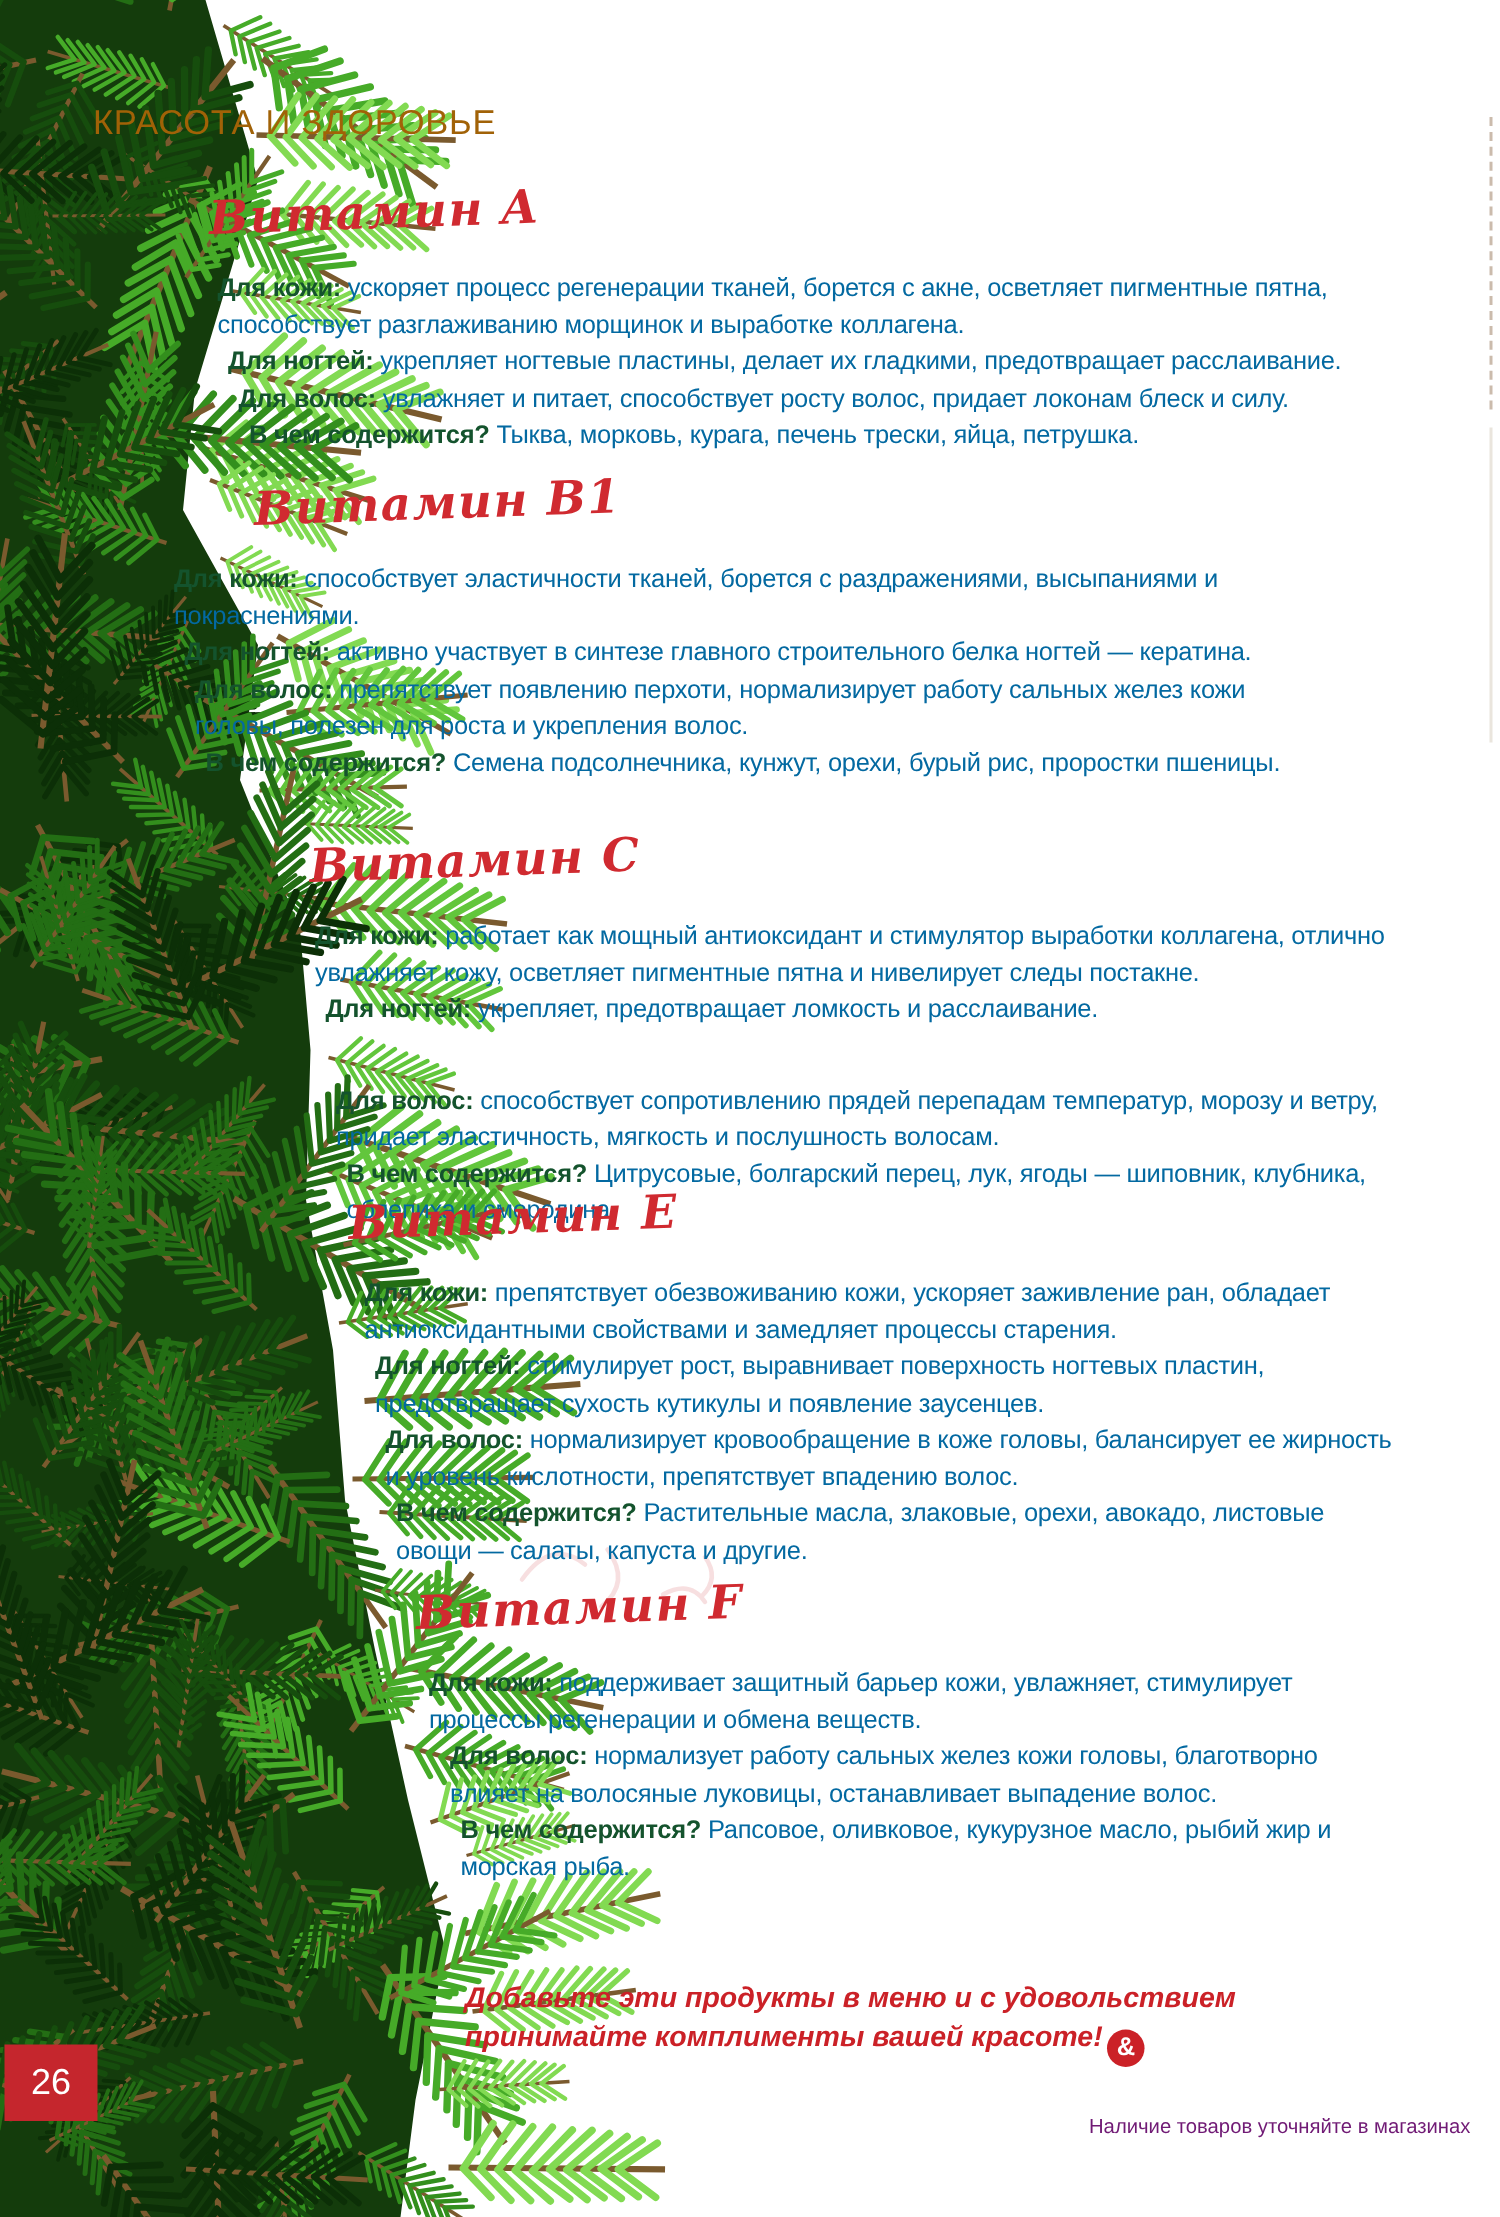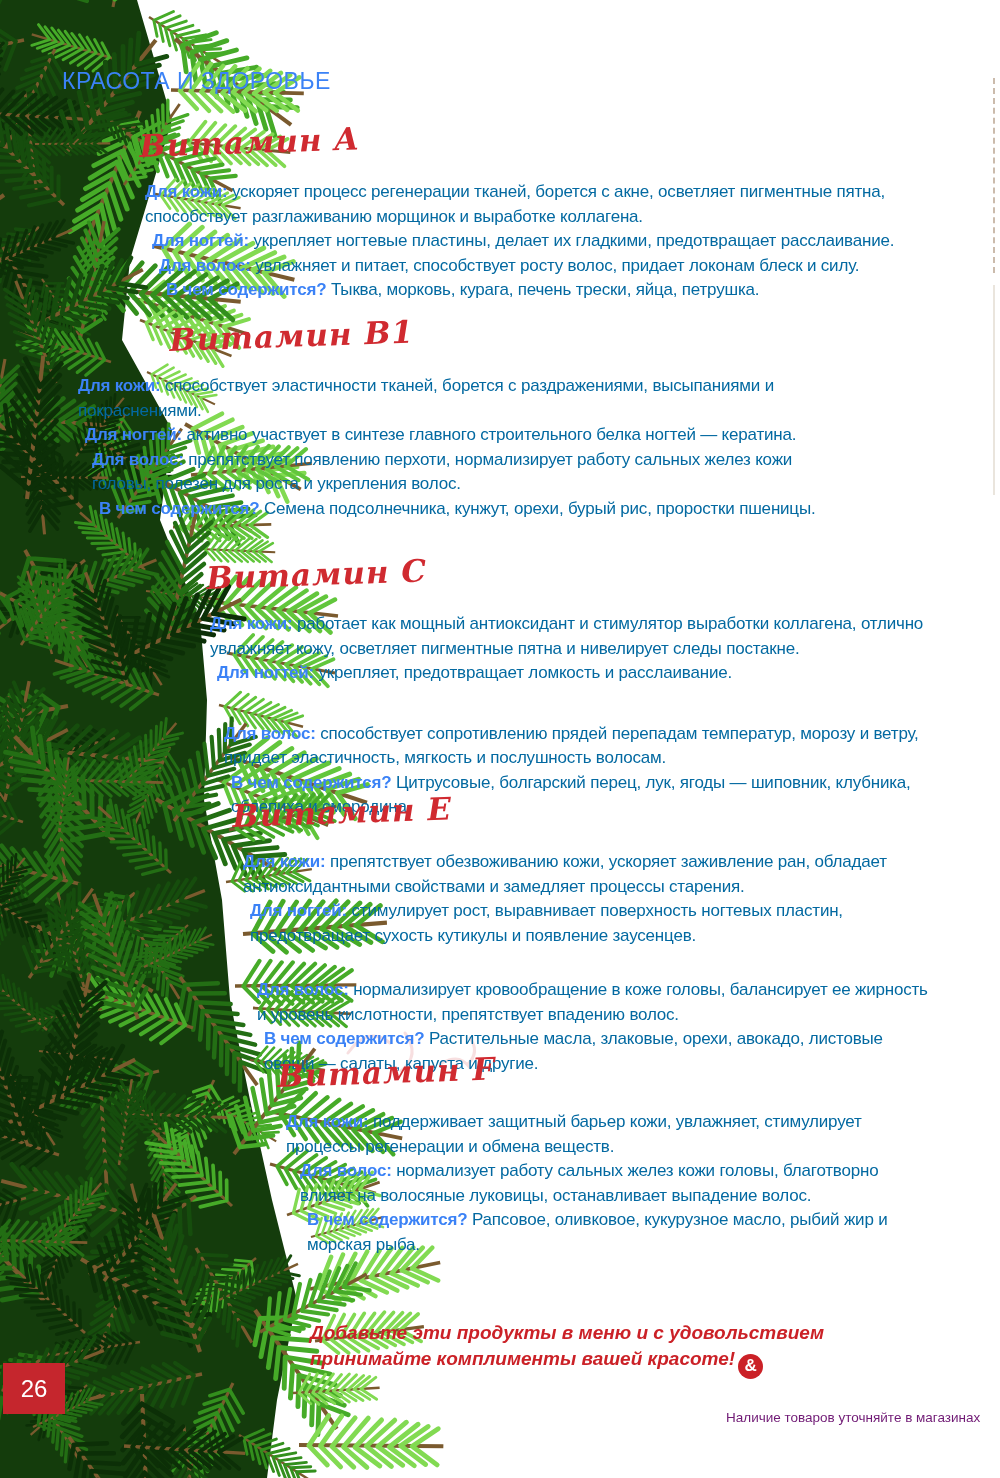--- a/index.html
+++ b/index.html
@@ -13,32 +13,32 @@
   
   #tree{position:absolute;left:0;top:0;z-index:1;}
   
   .page-edge-a{position:absolute;right:5px;top:78px;height:195px;width:0;border-left:2px dashed rgba(140,105,70,.45);z-index:2;}
   .page-edge-b{position:absolute;right:5px;top:285px;height:210px;width:0;border-left:2px solid rgba(170,150,120,.25);z-index:2;}
   #ghost{position:absolute;left:330px;top:1008px;z-index:2;}
   
   .content{position:absolute;inset:0;z-index:3;}
   .kicker{
     position:absolute;left:62px;top:68px;margin:0;
-    font-size:23px;font-weight:400;letter-spacing:.5px;color:#3b82f6;
+    font-size:23px;font-weight:400;letter-spacing:.5px;color:#a16207;
   }
   .vitamin{position:absolute;left:0;width:960px;}
   .v-title{
     margin:0;display:inline-block;
     font-family:"DejaVu Serif","Liberation Serif",serif;
     font-style:italic;font-weight:700;font-size:31px;letter-spacing:1px;
     color:#d02a30;transform:rotate(-2deg);transform-origin:left bottom;
   }
   .v-block{margin-top:16px;font-size:17px;line-height:24.5px;letter-spacing:-.2px;}
   .entry{margin:0;}
-  .lbl{font-weight:700;color:#3b82f6;}
+  .lbl{font-weight:700;color:#14532d;}
   .txt{color:#0369a1;}
   .closing{
     position:absolute;left:310px;top:1320px;width:600px;
     font-style:italic;font-weight:700;font-size:19px;line-height:26px;color:#cb2127;
   }
   .amp-badge{
     display:inline-flex;width:25px;height:25px;border-radius:50%;
     background:#cb2127;color:#ffffff;align-items:center;justify-content:center;
     font-size:17px;font-weight:700;font-style:normal;vertical-align:-6px;margin-left:3px;
   }
@@ -259,36 +259,36 @@
   <div class="content">
     <h1 class="kicker">КРАСОТА И ЗДОРОВЬЕ</h1>
 
     <div id="sections">
         <section class="vitamin" style="top: 128px;"><h2 class="v-title" style="margin-left: 140px;">Витамин A</h2><div class="v-block" style="margin-left: 145px; width: 790px;">
             <p class="entry" style="padding-left: 0px;"><span class="lbl">Для кожи:</span> <span class="txt">ускоряет процесс регенерации тканей, борется с акне, осветляет пигментные пятна, способствует разглаживанию морщинок и выработке коллагена.</span></p>
             <p class="entry" style="padding-left: 7px;"><span class="lbl">Для ногтей:</span> <span class="txt">укрепляет ногтевые пластины, делает их гладкими, предотвращает расслаивание.</span></p>
             <p class="entry" style="padding-left: 14px;"><span class="lbl">Для волос:</span> <span class="txt">увлажняет и питает, способствует росту волос, придает локонам блеск и силу.</span></p>
             <p class="entry" style="padding-left: 21px;"><span class="lbl">В чем содержится?</span> <span class="txt">Тыква, морковь, курага, печень трески, яйца, петрушка.</span></p>
           </div></section>
-        <section class="vitamin" style="top: 322px;"><h2 class="v-title" style="margin-left: 170px;">Витамин B1</h2><div class="v-block" style="margin-left: 78px; width: 757px;">
+        <section class="vitamin" style="top: 322px;"><h2 class="v-title" style="margin-left: 170px;">Витамин B1</h2><div class="v-block" style="margin-left: 116px; width: 757px;">
             <p class="entry" style="padding-left: 0px;"><span class="lbl">Для кожи:</span> <span class="txt">способствует эластичности тканей, борется с раздражениями, высыпаниями и покраснениями.</span></p>
             <p class="entry" style="padding-left: 7px;"><span class="lbl">Для ногтей:</span> <span class="txt">активно участвует в синтезе главного строительного белка ногтей — кератина.</span></p>
             <p class="entry" style="padding-left: 14px;"><span class="lbl">Для волос:</span> <span class="txt">препятствует появлению перхоти, нормализирует работу сальных желез кожи головы, полезен для роста и укрепления волос.</span></p>
             <p class="entry" style="padding-left: 21px;"><span class="lbl">В чем содержится?</span> <span class="txt">Семена подсолнечника, кунжут, орехи, бурый рис, проростки пшеницы.</span></p>
           </div></section>
         <section class="vitamin" style="top: 560px;"><h2 class="v-title" style="margin-left: 207px;">Витамин C</h2><div class="v-block" style="margin-left: 210px; width: 725px;">
             <p class="entry" style="padding-left: 0px;"><span class="lbl">Для кожи:</span> <span class="txt">работает как мощный антиоксидант и стимулятор выработки коллагена, отлично увлажняет кожу, осветляет пигментные пятна и нивелирует следы постакне.</span></p>
             <p class="entry" style="padding-left: 7px;"><span class="lbl">Для ногтей:</span> <span class="txt">укрепляет, предотвращает ломкость и расслаивание.</span></p>
             <p class="entry" style="padding-left: 14px; margin-top: 36px;"><span class="lbl">Для волос:</span> <span class="txt">способствует сопротивлению прядей перепадам температур, морозу и ветру, придает эластичность, мягкость и послушность волосам.</span></p>
             <p class="entry" style="padding-left: 21px;"><span class="lbl">В чем содержится?</span> <span class="txt">Цитрусовые, болгарский перец, лук, ягоды — шиповник, клубника, облепиха и смородина.</span></p>
           </div></section>
         <section class="vitamin" style="top: 798px;"><h2 class="v-title" style="margin-left: 233px;">Витамин E</h2><div class="v-block" style="margin-left: 243px; width: 692px;">
             <p class="entry" style="padding-left: 0px;"><span class="lbl">Для кожи:</span> <span class="txt">препятствует обезвоживанию кожи, ускоряет заживление ран, обладает антиоксидантными свойствами и замедляет процессы старения.</span></p>
             <p class="entry" style="padding-left: 7px;"><span class="lbl">Для ногтей:</span> <span class="txt">стимулирует рост, выравнивает поверхность ногтевых пластин, предотвращает сухость кутикулы и появление заусенцев.</span></p>
-            <p class="entry" style="padding-left: 14px; margin-top: 30px;"><span class="lbl">Для волос:</span> <span class="txt">нормализирует кровообращение в коже головы, балансирует ее жирность и уровень кислотности, препятствует впадению волос.</span></p>
+            <p class="entry" style="padding-left: 14px;"><span class="lbl">Для волос:</span> <span class="txt">нормализирует кровообращение в коже головы, балансирует ее жирность и уровень кислотности, препятствует впадению волос.</span></p>
             <p class="entry" style="padding-left: 21px;"><span class="lbl">В чем содержится?</span> <span class="txt">Растительные масла, злаковые, орехи, авокадо, листовые овощи — салаты, капуста и другие.</span></p>
           </div></section>
         <section class="vitamin" style="top: 1058px;"><h2 class="v-title" style="margin-left: 278px;">Витамин F</h2><div class="v-block" style="margin-left: 286px; width: 649px;">
             <p class="entry" style="padding-left: 0px;"><span class="lbl">Для кожи:</span> <span class="txt">поддерживает защитный барьер кожи, увлажняет, стимулирует процессы регенерации и обмена веществ.</span></p>
             <p class="entry" style="padding-left: 14px;"><span class="lbl">Для волос:</span> <span class="txt">нормализует работу сальных желез кожи головы, благотворно влияет на волосяные луковицы, останавливает выпадение волос.</span></p>
             <p class="entry" style="padding-left: 21px;"><span class="lbl">В чем содержится?</span> <span class="txt">Рапсовое, оливковое, кукурузное масло, рыбий жир и морская рыба.</span></p>
           </div></section>
       </div>
 
     <div class="closing">

